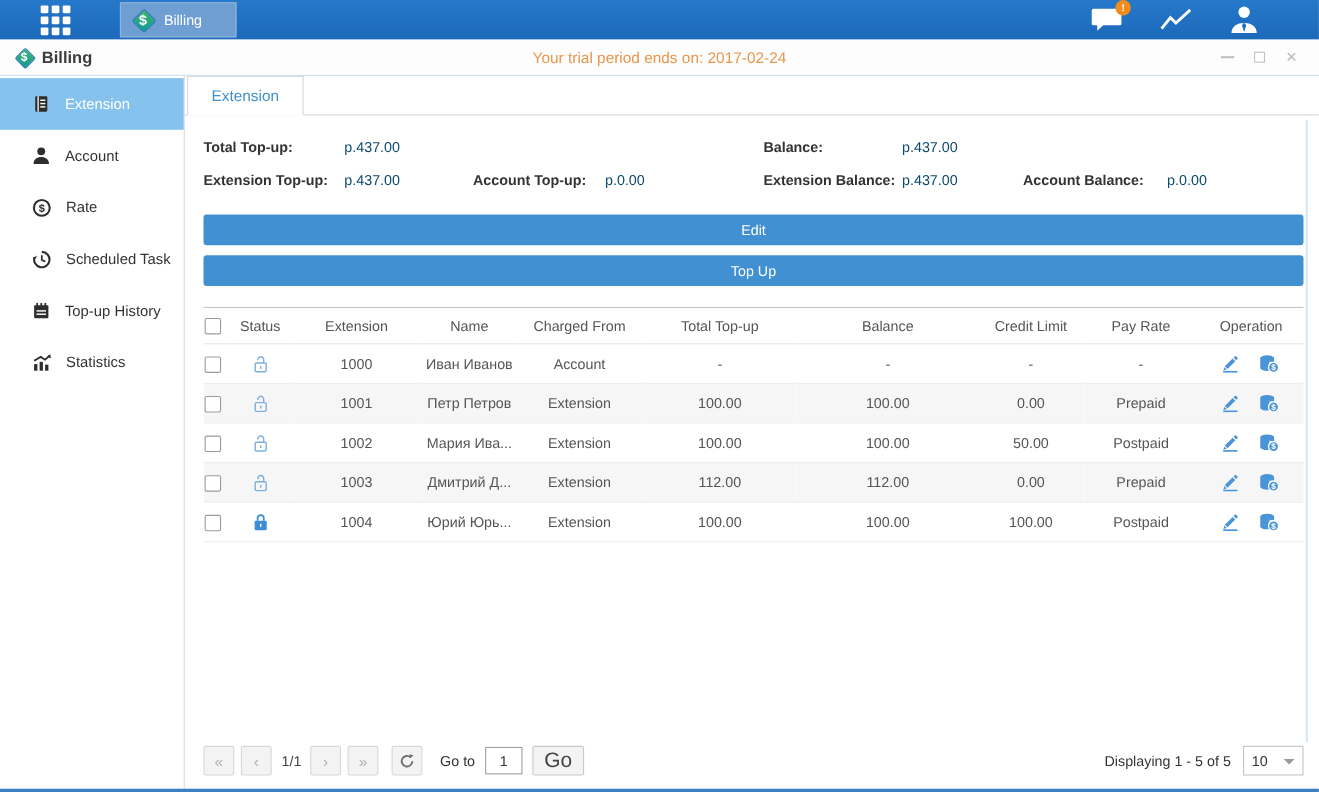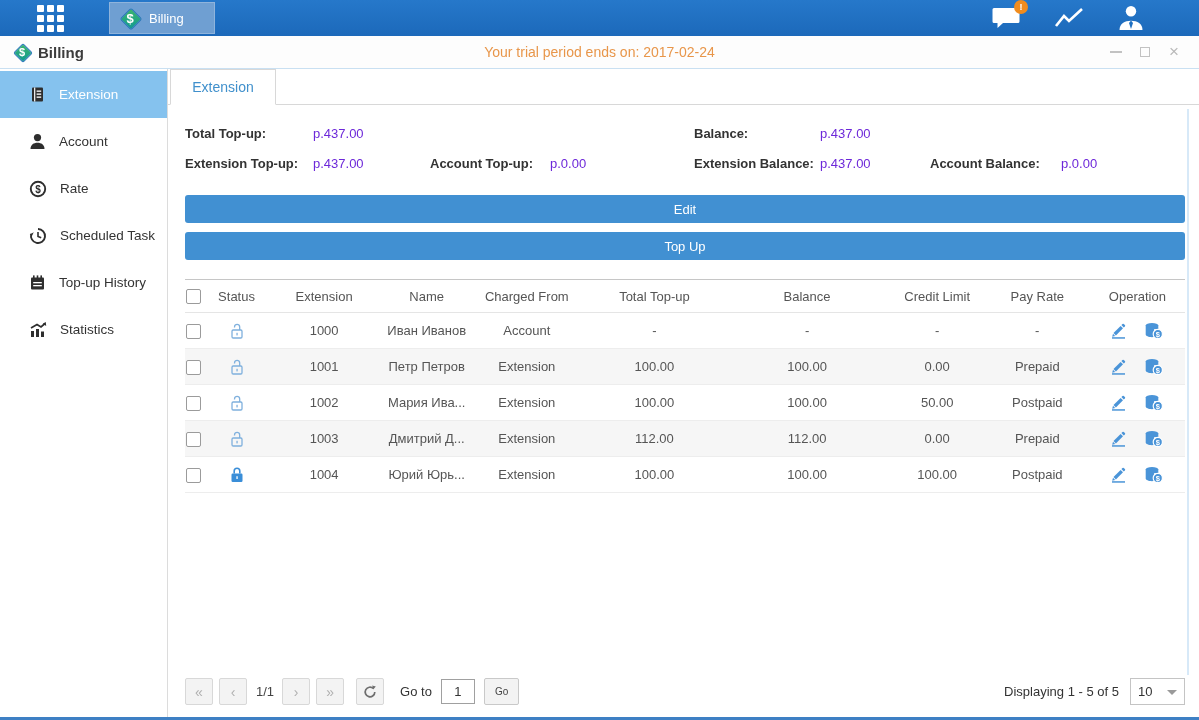--- a/index.html
+++ b/index.html
@@ -46,21 +46,21 @@
   .content { flex:1; display:flex; flex-direction:column; padding:0 14px 0 17px; position:relative; min-width:0; }
   .scroll-line { position:absolute; right:10px; top:40px; bottom:42px; width:2px; background:#d7e9f8; }
   .tabbar { height:36px; border-bottom:1px solid #d8d8d8; display:flex; margin:0 -14px 0 -17px; padding-left:2px; flex-shrink:0; }
   .tab { height:36px; background:#fff; border:1px solid #d8d8d8; border-bottom:1px solid #fff; margin-bottom:-1px; min-width:106px; display:flex; align-items:center; justify-content:center; color:#4090cc; font-size:14px; cursor:pointer; }
 
   .stats { margin-top:21px; font-size:13px; flex-shrink:0; }
   .stat-row { display:flex; margin-bottom:15px; }
   .half-l { width:509px; display:flex; flex-shrink:0; }
   .half-r { flex:1; display:flex; }
   .sl { font-weight:bold; color:#333; }
-  .sv { color:#6d28d9; }
+  .sv { color:#0c4a6e; }
   .w128 { width:128px; } .w117 { width:117px; } .w120 { width:120px; }
   .w126 { width:126px; } .w110 { width:110px; } .w131 { width:131px; }
 
   .actions { margin-top:9px; display:flex; gap:9px; flex-shrink:0;flex-direction:column; }
   .btn-primary { background:#4190d2; color:#fff; border:none; border-radius:3px; height:28px; padding:0 13px; font-size:13px; font-family:inherit; cursor:pointer; }
 
   
   .grid-table { margin-top:19px; flex-shrink:0; }
   table { width:100%; border-collapse:collapse; table-layout:fixed; font-size:13px; color:#555; }
   thead th { border-top:1px solid #c6c6c6; border-bottom:1px solid #e5e5e5; height:33px; font-weight:normal; color:#555; text-align:center; }
@@ -74,21 +74,21 @@
   .op-cell { display:flex; align-items:center; justify-content:center; gap:17px; height:35px; }
   .op-btn { cursor:pointer; display:flex; }
 
   
   .footer { margin-top:auto; display:flex; align-items:center; padding-bottom:12px; font-size:13px; color:#333; flex-shrink:0; }
   .pg { width:28px; height:27px; border:1px solid #d8d8d8; background:#f3f3f3; border-radius:2px; display:flex; align-items:center; justify-content:center; color:#b0b0b0; font-size:14px; margin-right:6px; cursor:pointer; }
   .page-ind { margin:0 8px 0 3px; color:#444; }
   .pg.refresh { margin-left:6px; }
   .goto-label { margin:0 9px 0 10px; }
   .goto-input { width:34px; height:25px; border:1px solid #a0a0a0; text-align:center; font-size:13px; font-family:inherit; color:#333; }
-  .go-btn { height:27px; border:1px solid #c9c9c9; background:#f3f3f3; border-radius:2px; padding:0 10px; font-size:10px; font-family:inherit; color:#444; margin-left:9px; cursor:pointer; }
+  .go-btn { height:27px; border:1px solid #c9c9c9; background:#f3f3f3; border-radius:2px; padding:0 10px; font-size:19px; font-family:inherit; color:#444; margin-left:9px; cursor:pointer; }
   .footer-right { margin-left:auto; display:flex; align-items:center; }
   .page-size { width:55px; height:27px; border:1px solid #c4c4c4; background:#fff; display:flex; align-items:center; padding:0 7px; margin-left:11px; color:#333; cursor:pointer; position:relative; }
   .caret { position:absolute; right:7px; top:11px; width:0; height:0; border-left:5px solid transparent; border-right:5px solid transparent; border-top:5px solid #9a9a9a; }
 
   .bottom-strip { height:3px; background:#3e80c4; flex-shrink:0; }
 </style>
 </head>
 <body>
 
 <div class="app">

